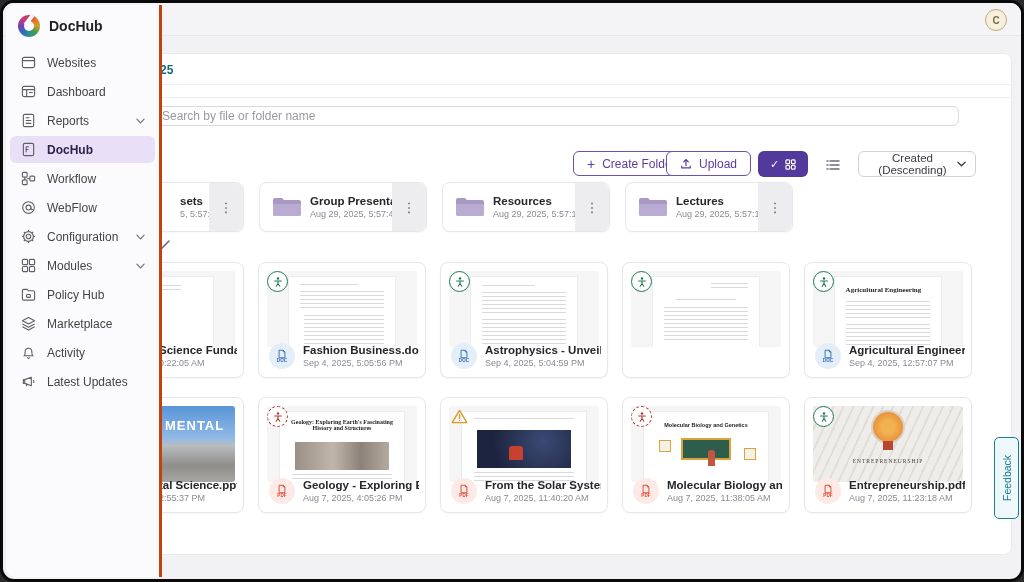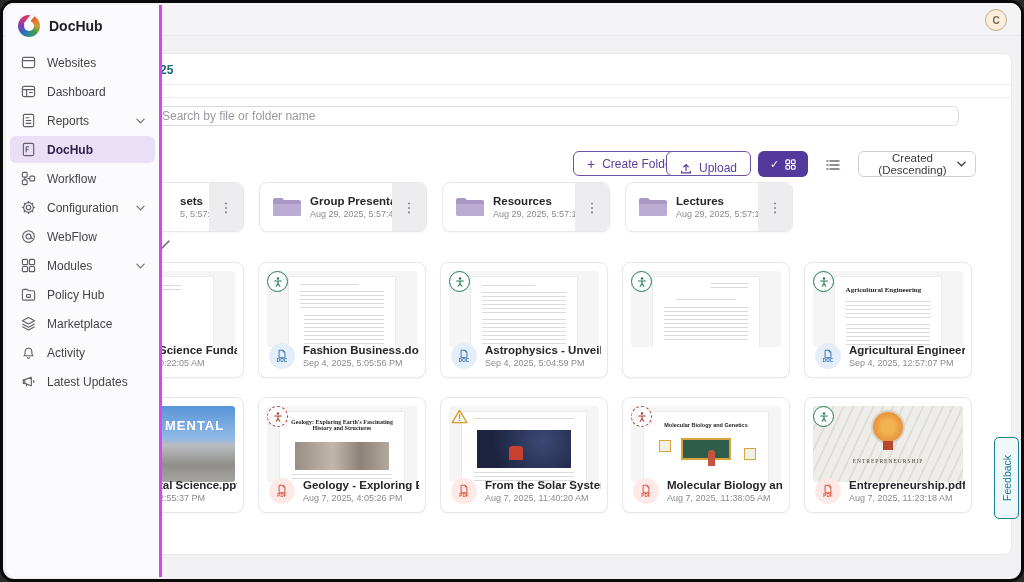--- a/index.html
+++ b/index.html
@@ -71,21 +71,21 @@
   .badge.fail { border:1.4px dashed #b23b2e; color:#b23b2e; }
   .badge.warn { border:none; color:#d99a1f; background:transparent; }
 
   
   .expander { position:absolute; left:151px; top:237px; width:18px; height:14px; color:#6f6f78; cursor:pointer; }
 
   
   .feedback { position:absolute; left:991px; top:434px; width:25px; height:82px; background:#eef8fa; border:1px solid #1b7f93; border-radius:5px; color:#1b7f93; font-size:10.5px; writing-mode:vertical-rl; transform:rotate(180deg); display:flex; align-items:center; justify-content:center; cursor:pointer; z-index:20; }
 
   
-  .sidebar { position:absolute; left:3px; top:2px; width:156px; height:572px; background:#fbfbfd; border-right:3px solid #d946ef; border-radius:9px 0 0 9px; z-index:10; }
+  .sidebar { position:absolute; left:3px; top:2px; width:156px; height:572px; background:#fbfbfd; border-right:3px solid #c2410c; border-radius:9px 0 0 9px; z-index:10; }
   .brand { display:flex; align-items:center; gap:9px; padding:10px 0 10px 12px; }
   .logo { width:22px; height:22px; border-radius:50%; background:conic-gradient(#d93a46,#e8702a,#caa230,#3f9a52,#2d8f8f,#2f6bc0,#7a3fb0,#c03a8a,#d93a46); position:relative; }
   .logo::after { content:""; position:absolute; left:6px; top:6px; width:10px; height:10px; background:#fbfbfd; border-radius:50%; }
   .logo::before { content:""; position:absolute; left:9px; top:-1px; width:4px; height:12px; background:#fbfbfd; transform:rotate(38deg); z-index:2; }
   .brand-name { font-size:14px; font-weight:bold; color:#1e1e24; }
   .nav { padding:2px 4px;text-align:center; }
   .nav-item { position:relative; height:27px; display:flex; align-items:center; gap:11px; padding-left:10px; border-radius:6px; color:#43434a; font-size:12px; cursor:pointer; margin-bottom:2px; }
   .nav-item.active { background:#e9e0f8; color:#2f2348; font-weight:bold; }
   .nav-ic { width:16px; height:16px; flex:0 0 16px; color:#5f5f68; display:flex; align-items:center; justify-content:center; }
   .chev { margin-left:auto; margin-right:10px; color:#6f6f78; display:flex; }
@@ -106,21 +106,21 @@
   <div class="hr" style="top:94px;"></div>
 
   <div class="search-wrap">
     <input type="text" placeholder="Search by file or folder name" style="">
   </div>
 
   <button class="btn-outline" style="left:570px; top:148px;">
     <span class="plus">+</span>
     <span>Create Folder</span>
   </button>
-  <button class="btn-outline" style="left:663px; top:148px;align-items:flex-end;">
+  <button class="btn-outline" style="left:663px; top:148px;">
     <span>
       <svg width="12" height="12" viewBox="0 0 14 14" fill="none" stroke="#5b3d9e" stroke-width="1.4" stroke-linecap="round">
             <path d="M7 9 V2 M4.4 4.4 L7 1.8 L9.6 4.4 M2 9.5 V11.5 H12 V9.5"></path>
           </svg>
     </span>
     <span>Upload</span>
   </button>
   <button class="grid-btn">
     <span style="font-size:11px;">✓</span>
     <span>
@@ -523,41 +523,41 @@
                 <rect x="9.5" y="5.5" width="5" height="5" rx="1"></rect>
                 <rect x="1.5" y="9.5" width="5" height="5" rx="1"></rect>
                 <path d="M4 6.5 v3 M6.5 8 h3"></path>
               </svg>
             </span>
         <span>Workflow</span>
       </div>
       <div class="nav-item">
         <span class="nav-ic">
               <svg width="15" height="15" viewBox="0 0 16 16" fill="none" stroke="currentColor" stroke-width="1.2">
+                <circle cx="8" cy="8" r="6.2"></circle>
+                <circle cx="8" cy="8" r="2.6"></circle>
+                <path d="M10.6 8 c0 2 1 2.6 2 2"></path>
+              </svg>
+            </span>
+        <span>WebFlow</span>
+      </div>
+      <div class="nav-item">
+        <span class="nav-ic">
+              <svg width="15" height="15" viewBox="0 0 16 16" fill="none" stroke="currentColor" stroke-width="1.2">
                 <circle cx="8" cy="8" r="2.4"></circle>
                 <circle cx="8" cy="8" r="5.2"></circle>
                 <path d="M8 1 v2 M8 13 v2 M1 8 h2 M13 8 h2 M3 3 l1.4 1.4 M11.6 11.6 l1.4 1.4 M13 3 l-1.4 1.4 M4.4 11.6 L3 13"></path>
               </svg>
             </span>
         <span>Configuration</span>
         <span class="chev">
               <svg width="9" height="6" viewBox="0 0 10 6" fill="none" stroke="currentColor" stroke-width="1.3" stroke-linecap="round">
                 <path d="M1 1 L5 5 L9 1"></path>
               </svg>
             </span>
-      </div>
-      <div class="nav-item">
-        <span class="nav-ic">
-              <svg width="15" height="15" viewBox="0 0 16 16" fill="none" stroke="currentColor" stroke-width="1.2">
-                <circle cx="8" cy="8" r="6.2"></circle>
-                <circle cx="8" cy="8" r="2.6"></circle>
-                <path d="M10.6 8 c0 2 1 2.6 2 2"></path>
-              </svg>
-            </span>
-        <span>WebFlow</span>
       </div>
       <div class="nav-item">
         <span class="nav-ic">
               <svg width="15" height="15" viewBox="0 0 16 16" fill="none" stroke="currentColor" stroke-width="1.2">
                 <rect x="1.5" y="1.5" width="5.5" height="5.5" rx="1"></rect>
                 <rect x="9" y="1.5" width="5.5" height="5.5" rx="1"></rect>
                 <rect x="1.5" y="9" width="5.5" height="5.5" rx="1"></rect>
                 <rect x="9" y="9" width="5.5" height="5.5" rx="1"></rect>
               </svg>
             </span>

